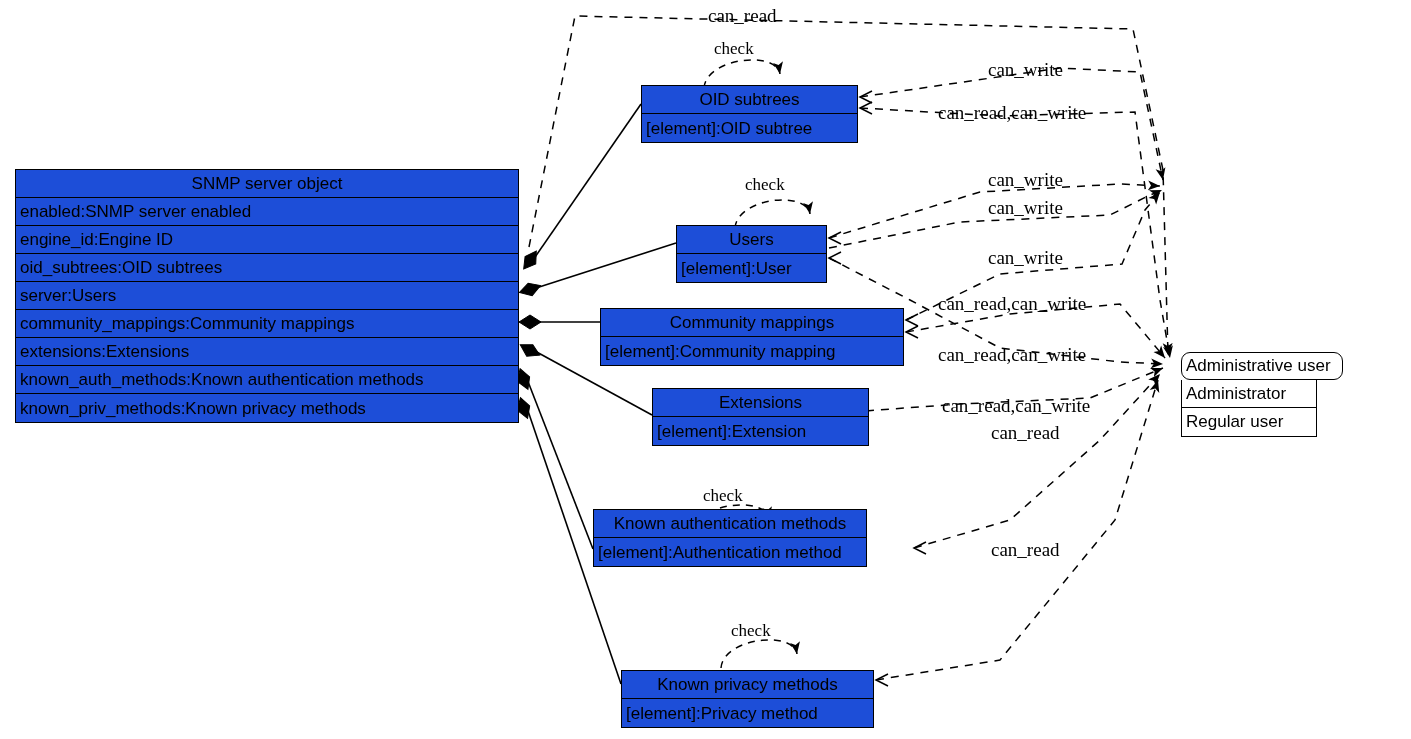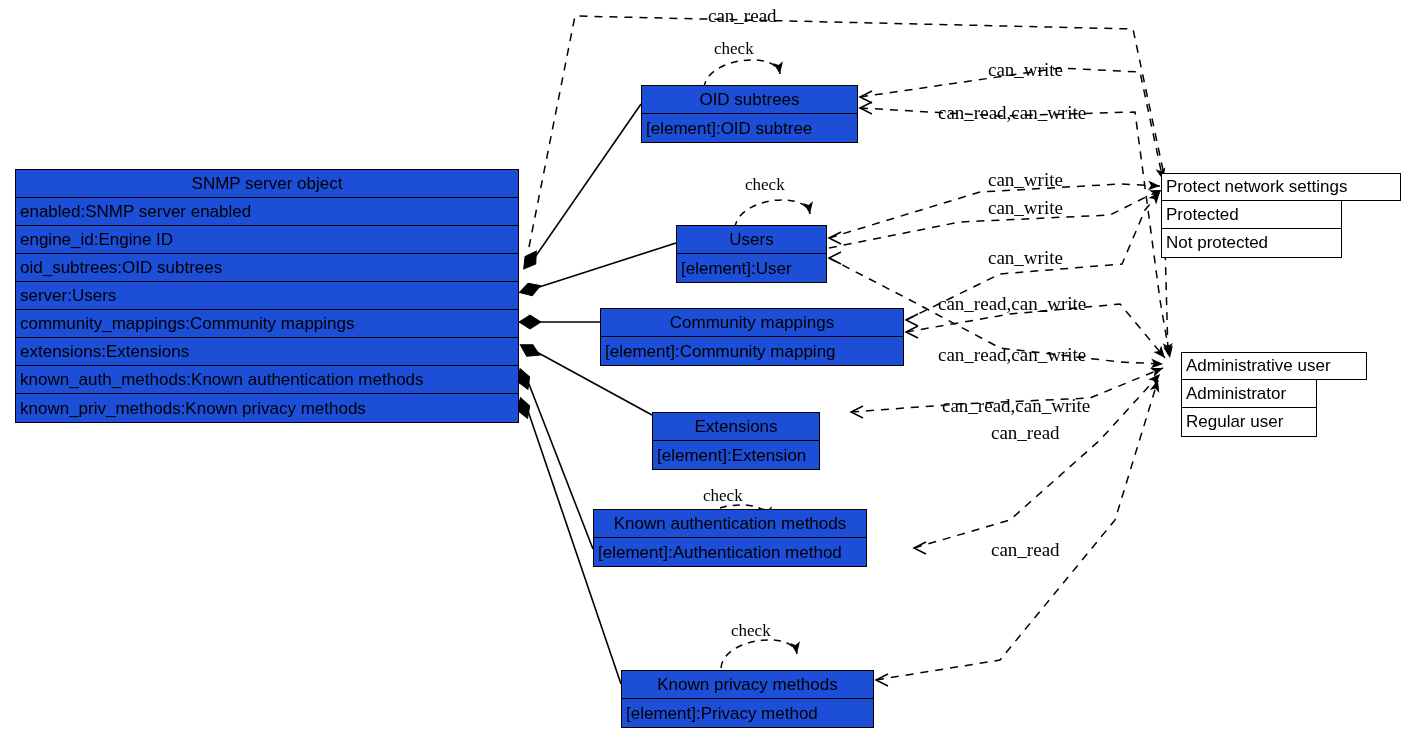--- a/index.html
+++ b/index.html
@@ -216,45 +216,38 @@
   <div class="uml-box" style="left:676px; top:225px; width:151px;">
     <div class="uml-row title">Users</div>
     <div class="uml-row attr">[element]:User</div>
   </div>
 
   <div class="uml-box" style="left:600px; top:308px; width:304px;">
     <div class="uml-row title">Community mappings</div>
     <div class="uml-row attr">[element]:Community mapping</div>
   </div>
 
-  <div class="uml-box" style="left:652px; top:412px; width:168px;">
+  <div class="uml-box" style="left:652px; top:388px; width:217px;">
     <div class="uml-row title">Extensions</div>
     <div class="uml-row attr">[element]:Extension</div>
   </div>
 
   <div class="uml-box" style="left:593px; top:509px; width:274px;">
     <div class="uml-row title">Known authentication methods</div>
     <div class="uml-row attr">[element]:Authentication method</div>
   </div>
 
   <div class="uml-box" style="left:621px; top:670px; width:253px;">
     <div class="uml-row title">Known privacy methods</div>
     <div class="uml-row attr">[element]:Privacy method</div>
   </div>
 
-  <div class="enum-box" style="left:1161px; top:173px;">
-    <div class="enum-title" style="width:240px;">Protect network settings</div>
-    <div class="enum-vals" style="width:181px;">
-      <div class="enum-val">Protected</div>
-      <div class="enum-val">Not protected</div>
-    </div>
-  </div>
 
   <div class="enum-box" style="left:1181px; top:352px;">
-    <div class="enum-title" style="width:186px;">Administrative user</div>
+    <div class="enum-title" style="width:162px;border-radius:9px;">Administrative user</div>
     <div class="enum-vals" style="width:136px;">
       <div class="enum-val">Administrator</div>
       <div class="enum-val">Regular user</div>
     </div>
   </div>
 
   <div class="check-label" style="left:714px; top:40px;">check</div>
   <div class="check-label" style="left:745px; top:176px;">check</div>
   <div class="check-label" style="left:703px; top:487px;">check</div>
   <div class="check-label" style="left:731px; top:622px;">check</div>

